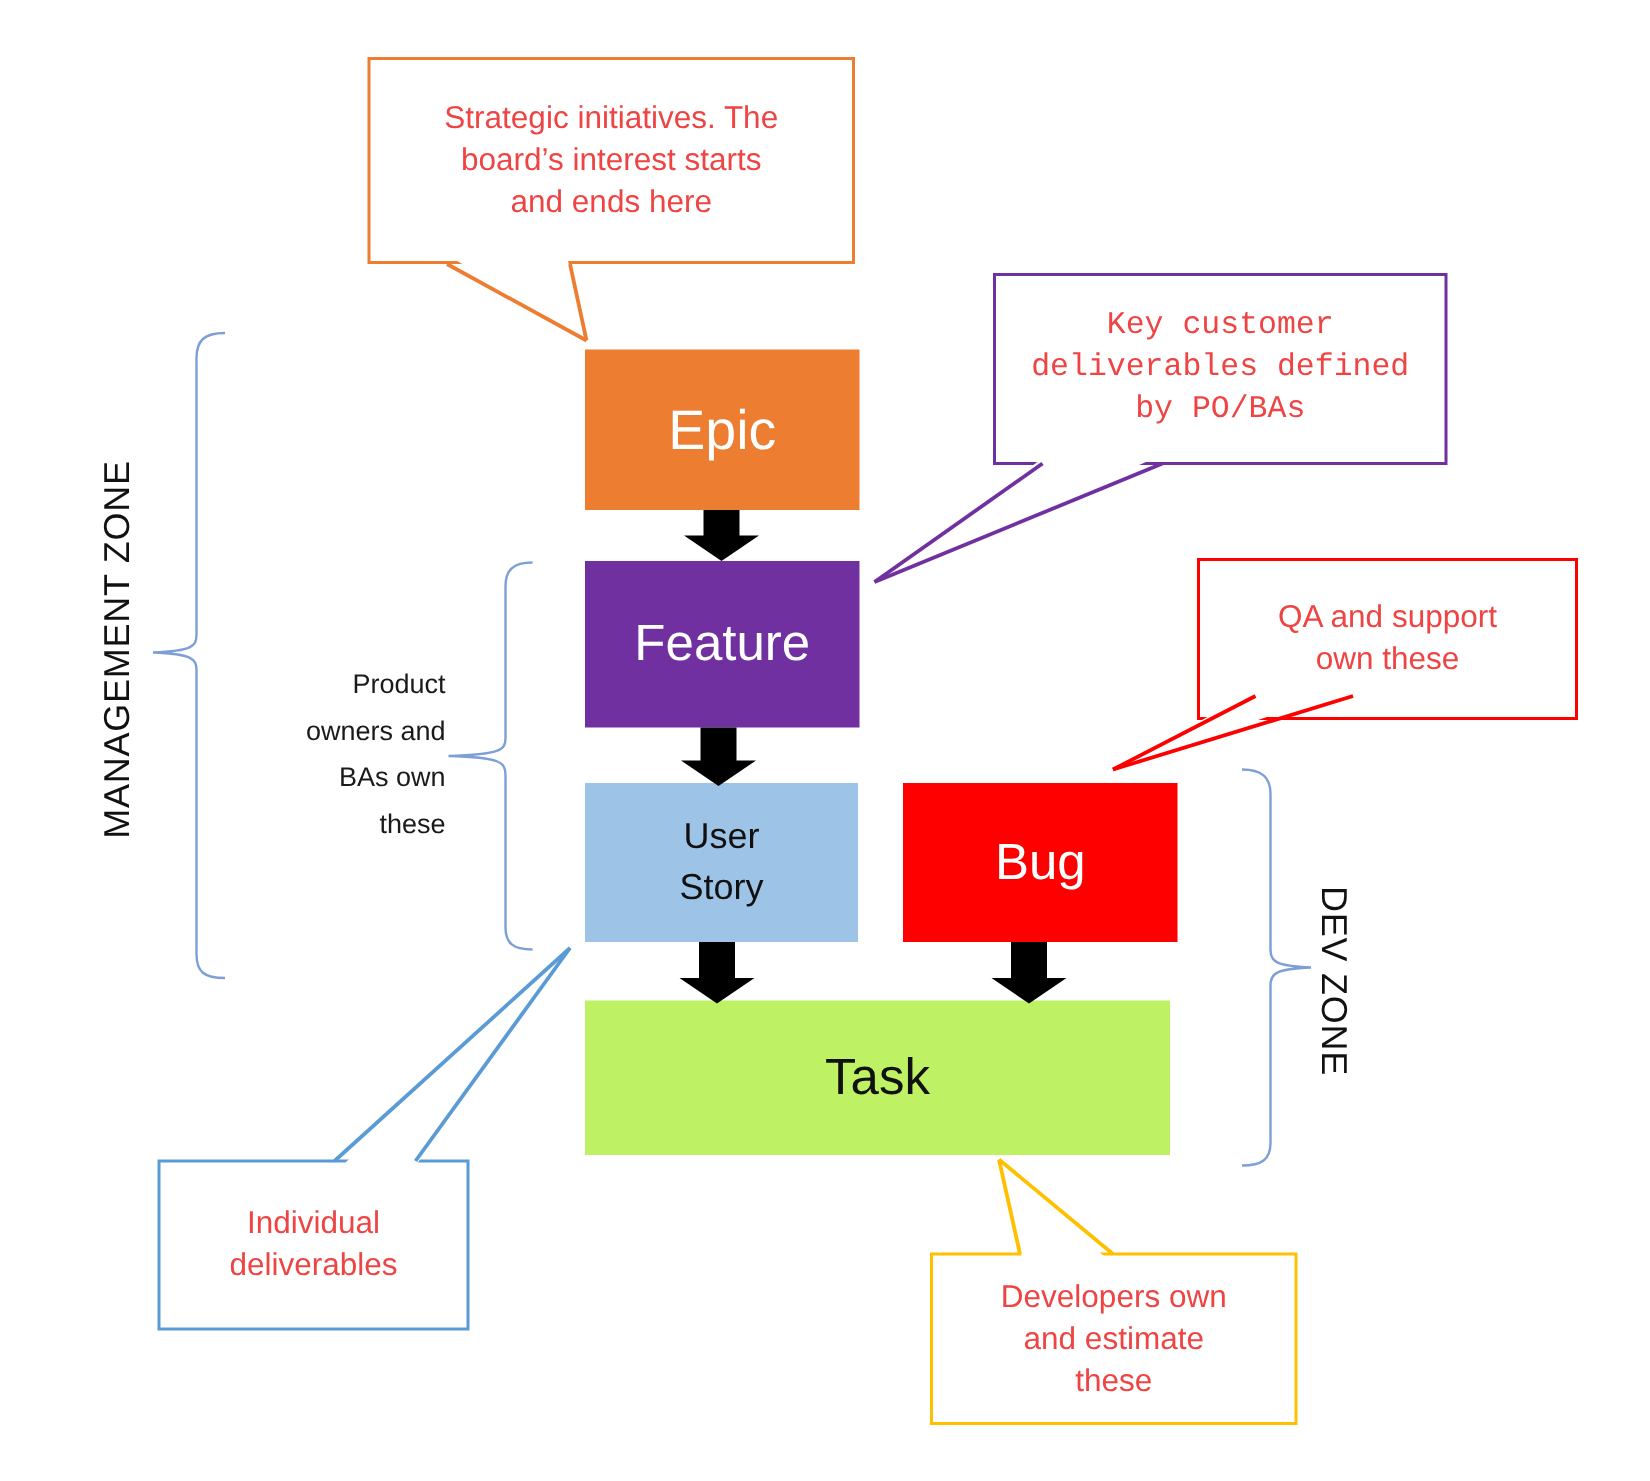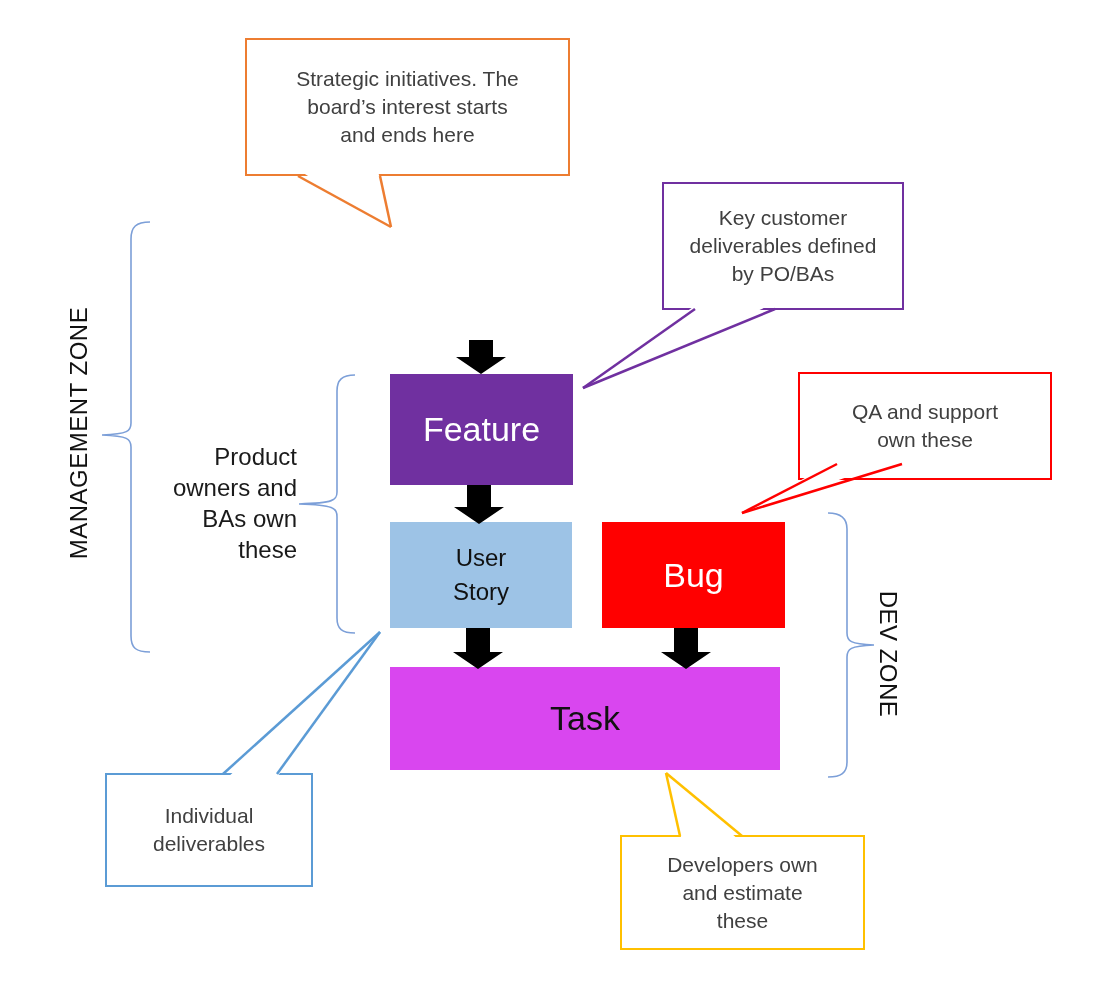--- a/index.html
+++ b/index.html
@@ -36,26 +36,26 @@
     position: absolute;
     background: #ffffff;
     display: flex;
     align-items: center;
     justify-content: center;
     box-sizing: border-box;
   }
   .callout .txt {
     text-align: center;
     white-space: pre-line;
-    color: #404040;
+    color: #ef4444;
     font-size: 21px;
     line-height: 28px;
   }
   .co-epic   { left: 245px; top: 38px;  width: 325px; height: 138px; border: 2.5px solid #ED7D31; }
-  .co-feature{ left: 662px; top: 182px; width: 242px; height: 128px; border: 2.5px solid #7030A0; }
+  .co-feature{ left: 662px; top: 182px; width: 303px; height: 128px; border: 2.5px solid #7030A0; font-family: Liberation Mono, monospace; }
   .co-bug    { left: 798px; top: 372px; width: 254px; height: 108px; border: 2.5px solid #FF0000; }
   .co-story  { left: 105px; top: 773px; width: 208px; height: 114px; border: 2.5px solid #5B9BD5; }
   .co-task   { left: 620px; top: 835px; width: 245px; height: 115px; border: 2.5px solid #FFC000; }
 
   .zone-label {
     position: absolute;
     display: flex;
     align-items: center;
     justify-content: center;
     color: #111111;
@@ -64,47 +64,50 @@
     white-space: nowrap;
   }
   .zl-mgmt { left: -51px; top: 419px; width: 260px; height: 28px; transform: rotate(-90deg); }
   .zl-dev  { left: 818px; top: 640px; width: 140px; height: 28px; transform: rotate(90deg); }
 
   .side-note {
     position: absolute;
     left: 147px; top: 441px; width: 150px;
     text-align: right;
     color: #1a1a1a;
-    font-size: 24px;
+    font-size: 18px;
     line-height: 31px;
     white-space: pre-line;
   }
   svg.overlay {
     position: absolute;
     left: 0; top: 0;
     width: 1100px; height: 987px;
     pointer-events: none;
   }
 </style>
 </head>
 <body>
 
 <div class="canvas">
 
+  <div class="flowbox box-epic" style="background-color: rgb(237, 125, 49);">
+    <span class="lbl">Epic</span>
+  </div>
   <div class="flowbox box-feature" style="background-color: rgb(112, 48, 160);">
     <span class="lbl">Feature</span>
   </div>
   <div class="flowbox box-user-story" style="background-color: rgb(157, 195, 230);">
     <span class="lbl">User
 Story</span>
   </div>
   <div class="flowbox box-bug" style="background-color: rgb(255, 0, 0);">
     <span class="lbl">Bug</span>
   </div>
-  <div class="flowbox box-task" style="background-color: #d946ef;">
+  <div class="flowbox box-task" style="background-color: #bef264;">
     <span class="lbl">Task</span>
   </div>
 
   <div class="zone-label zl-mgmt">MANAGEMENT ZONE</div>
   <div class="zone-label zl-dev">DEV ZONE</div>
 
   <div class="side-note">Product
 owners and
 BAs own
 these</div>

